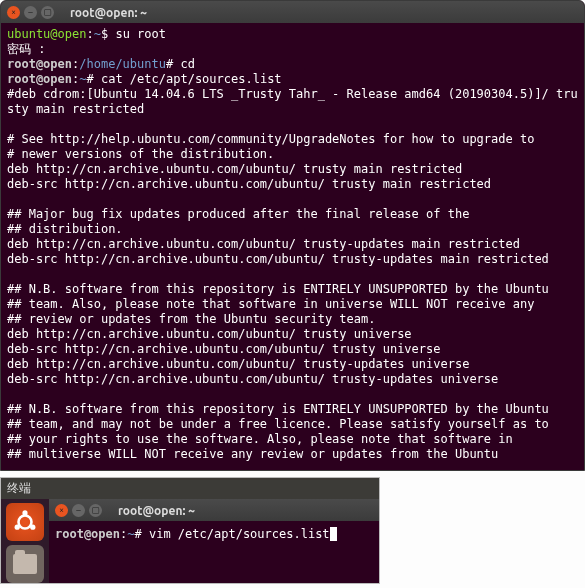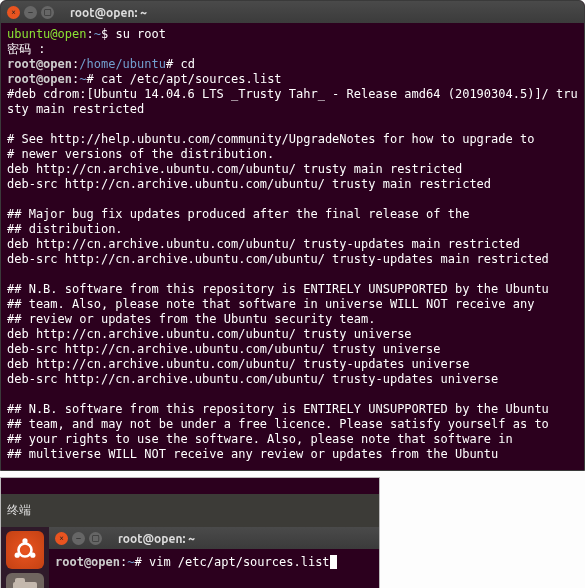--- a/index.html
+++ b/index.html
@@ -62,23 +62,22 @@
     width: 378px;
     background:#2c001e;
     margin-top:4px;
     position:relative;
   }
   .panel-label {
     position:relative;
     background:#3c3b37;
     color:#ddd;
     font-size:12px;
-    padding:8px 6px;
+    padding:2px 6px;
     font-family:"Ubuntu","DejaVu Sans",sans-serif;
-    margin-top:16px;
   }
   .launcher {
     width:48px;
     background:#2f1a2a;
     display:flex;
     flex-direction:column;
     align-items:center;
     padding-top:4px;
     gap:4px;
   }

